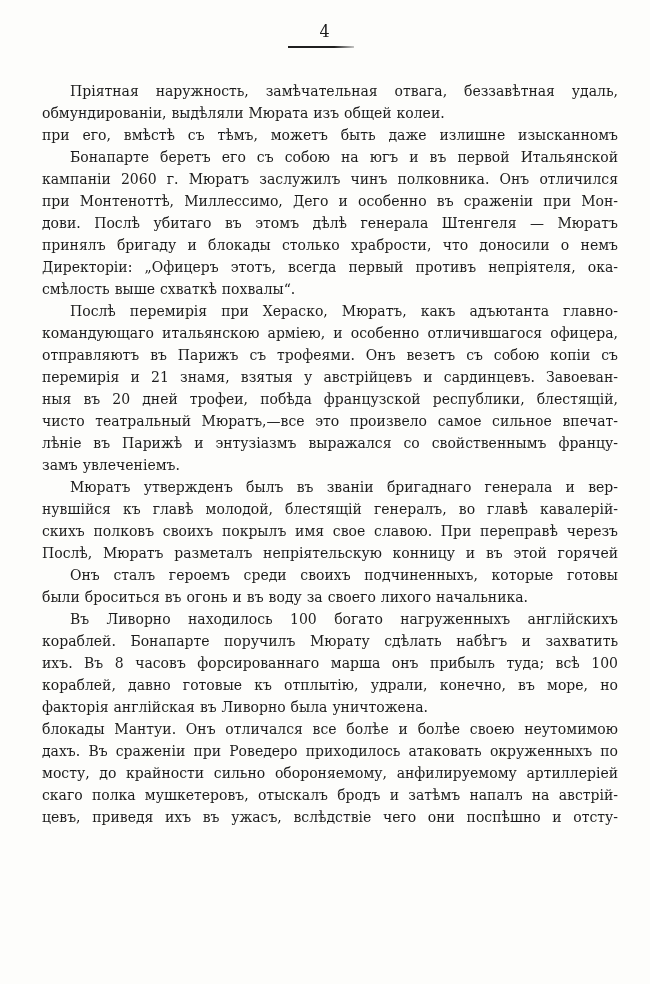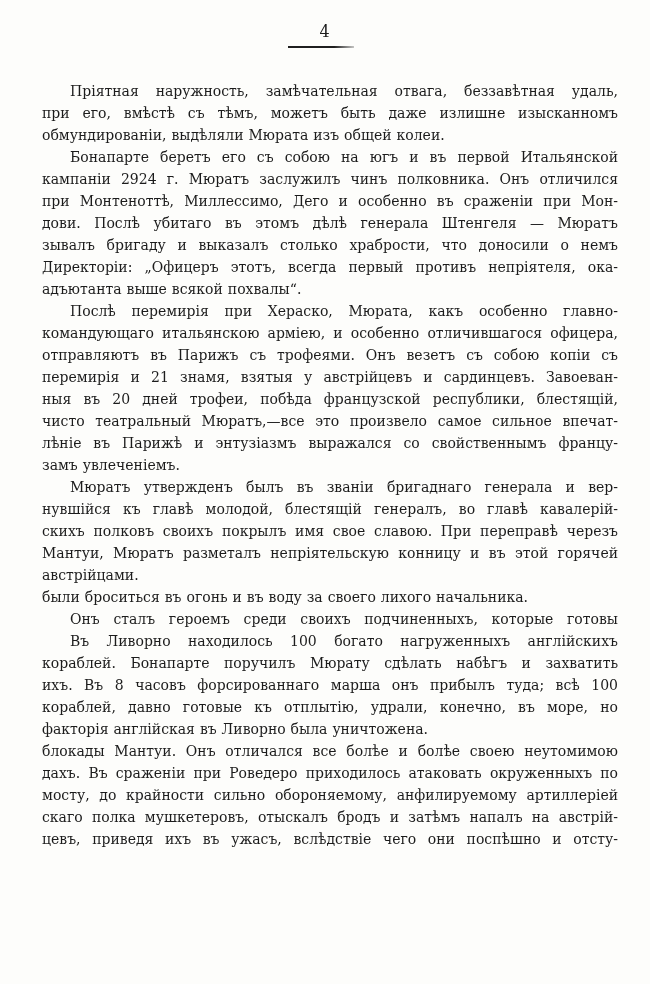--- a/index.html
+++ b/index.html
@@ -68,52 +68,51 @@
 
 <div class="page">
   <div class="page-header">
     <span class="page-number">4</span>
   </div>
   <div class="header-rule"></div>
 
   <div class="text-block" id="text-block">
       <div class="paragraph">
         <div class="text-line indent">Пріятная наружность, замѣчательная отвага, беззавѣтная удаль,</div>
+        <div class="text-line last">обмундированіи, выдѣляли Мюрата изъ общей колеи.</div>
         <div class="text-line">при его, вмѣстѣ съ тѣмъ, можетъ быть даже излишне изысканномъ</div>
-        <div class="text-line last">обмундированіи, выдѣляли Мюрата изъ общей колеи.</div>
       </div>
       <div class="paragraph">
         <div class="text-line indent">Бонапарте беретъ его съ собою на югъ и въ первой Итальянской</div>
-        <div class="text-line">кампаніи 2924 г. Мюратъ заслужилъ чинъ полковника. Онъ отличился</div>
+        <div class="text-line">кампаніи 2060 г. Мюратъ заслужилъ чинъ полковника. Онъ отличился</div>
         <div class="text-line">при Монтеноттѣ, Миллессимо, Дего и особенно въ сраженіи при Мон-</div>
         <div class="text-line">дови. Послѣ убитаго въ этомъ дѣлѣ генерала Штенгеля — Мюратъ</div>
-        <div class="text-line">зывалъ бригаду и выказалъ столько храбрости, что доносили о немъ</div>
+        <div class="text-line">принялъ бригаду и блокады столько храбрости, что доносили о немъ</div>
         <div class="text-line">Директоріи: „Офицеръ этотъ, всегда первый противъ непріятеля, ока-</div>
-        <div class="text-line last">адъютанта выше всякой похвалы“.</div>
+        <div class="text-line last">смѣлость выше схваткѣ похвалы“.</div>
       </div>
       <div class="paragraph">
-        <div class="text-line indent">Послѣ перемирія при Хераско, Мюрата, какъ особенно главно-</div>
+        <div class="text-line indent">Послѣ перемирія при Хераско, Мюратъ, какъ адъютанта главно-</div>
         <div class="text-line">командующаго итальянскою арміею, и особенно отличившагося офицера,</div>
         <div class="text-line">отправляютъ въ Парижъ съ трофеями. Онъ везетъ съ собою копіи съ</div>
         <div class="text-line">перемирія и 21 знамя, взятыя у австрійцевъ и сардинцевъ. Завоеван-</div>
         <div class="text-line">ныя въ 20 дней трофеи, побѣда французской республики, блестящій,</div>
         <div class="text-line">чисто театральный Мюратъ,—все это произвело самое сильное впечат-</div>
         <div class="text-line">лѣніе въ Парижѣ и энтузіазмъ выражался со свойственнымъ францу-</div>
         <div class="text-line last">замъ увлеченіемъ.</div>
       </div>
       <div class="paragraph">
         <div class="text-line indent">Мюратъ утвержденъ былъ въ званіи бригаднаго генерала и вер-</div>
         <div class="text-line">нувшійся къ главѣ молодой, блестящій генералъ, во главѣ кавалерій-</div>
         <div class="text-line">скихъ полковъ своихъ покрылъ имя свое славою. При переправѣ черезъ</div>
-        <div class="text-line">Мантуи, Мюратъ разметалъ непріятельскую конницу и въ этой горячей</div>
-        <div class="text-line last">австрійцами.</div>
+        <div class="text-line">Послѣ, Мюратъ разметалъ непріятельскую конницу и въ этой горячей</div>
       </div>
       <div class="paragraph">
+        <div class="text-line indent">Онъ сталъ героемъ среди своихъ подчиненныхъ, которые готовы</div>
         <div class="text-line last">были броситься въ огонь и въ воду за своего лихого начальника.</div>
-        <div class="text-line indent">Онъ сталъ героемъ среди своихъ подчиненныхъ, которые готовы</div>
       </div>
       <div class="paragraph">
         <div class="text-line indent">Въ Ливорно находилось 100 богато нагруженныхъ англійскихъ</div>
         <div class="text-line">кораблей. Бонапарте поручилъ Мюрату сдѣлать набѣгъ и захватить</div>
         <div class="text-line">ихъ. Въ 8 часовъ форсированнаго марша онъ прибылъ туда; всѣ 100</div>
         <div class="text-line">кораблей, давно готовые къ отплытію, удрали, конечно, въ море, но</div>
         <div class="text-line last">факторія англійская въ Ливорно была уничтожена.</div>
       </div>
       <div class="paragraph">
         <div class="text-line">блокады Мантуи. Онъ отличался все болѣе и болѣе своею неутомимою</div>

